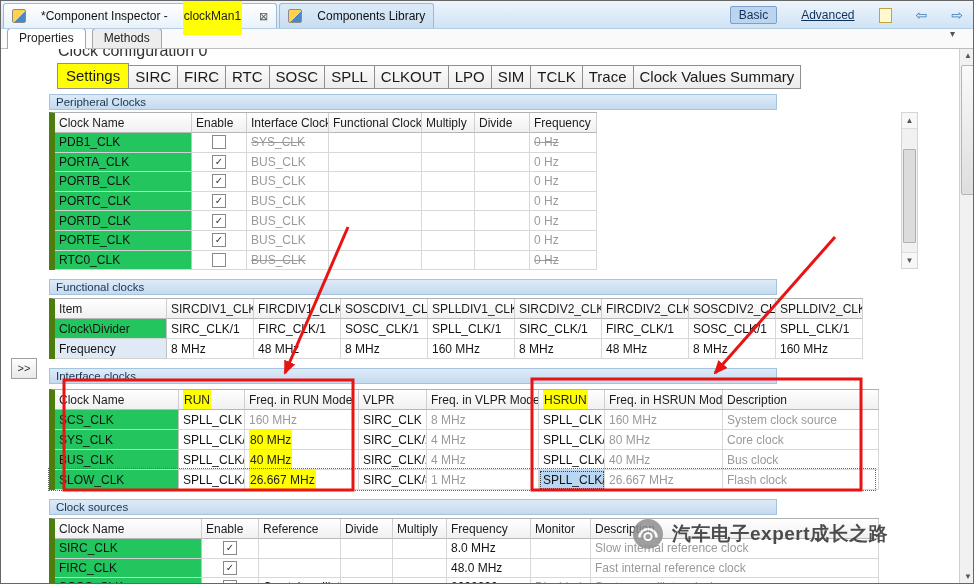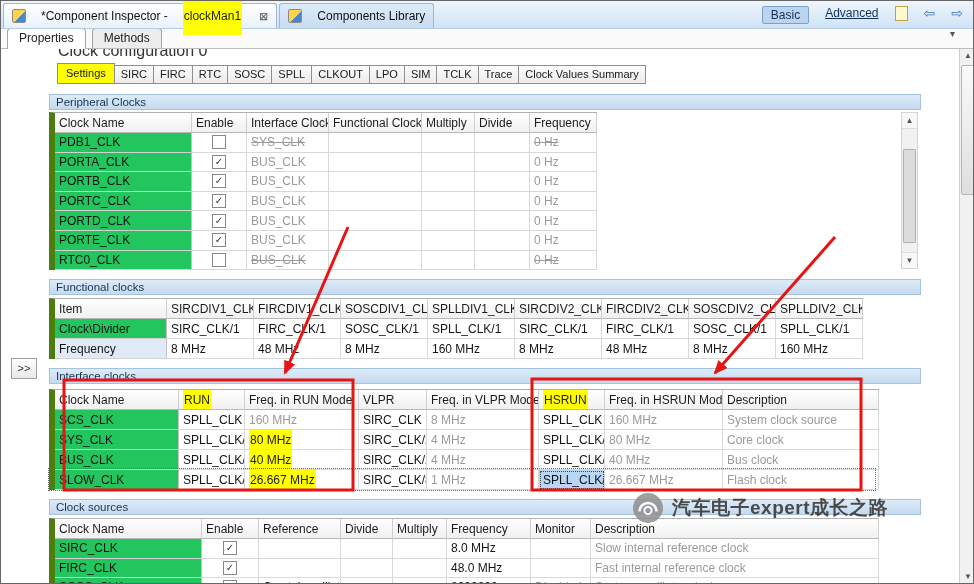--- a/index.html
+++ b/index.html
@@ -5,41 +5,41 @@
   html,body{margin:0;padding:0;background:#fff;}
   .stage{position:relative;width:974px;height:584px;background:#fff;font-family:"Liberation Sans",sans-serif;overflow:hidden;border:1px solid #666;box-sizing:border-box;}
 
   
   .tbar{position:absolute;left:0;top:0;right:0;height:27px;background:linear-gradient(#eef5fc,#cfe3f5);border-bottom:1px solid #b3cde5;z-index:6;display:flex;align-items:flex-end;}
   .etab{display:flex;align-items:center;gap:15px;height:24px;padding:0 8px;font-size:12px;color:#111;border:1px solid #9db9d4;border-bottom:none;border-radius:3px 3px 0 0;background:linear-gradient(#dcebf9,#c8ddf0);margin-left:2px;white-space:nowrap;}
   .etab.active{background:linear-gradient(#ffffff,#e8f2fb);}
   .hl{background:#ffff00;}
   .xicon{font-size:11px;color:#555;margin-left:2px;}
   .cicon{width:12px;height:12px;display:inline-block;background:linear-gradient(135deg,#ffd24a 55%,#4a86c8 45%);border:1px solid #8a8a8a;border-radius:2px;flex:0 0 auto;}
-  .tright{margin-left:auto;display:flex;align-items:flex-start;gap:16px;padding:0 10px 4px 0;}
+  .tright{margin-left:auto;display:flex;align-items:center;gap:24px;padding:0 10px 4px 0;}
   .basic{padding:1px 8px;background:#bcd4ee;border:1px solid #7ba0cc;border-radius:2px;color:#10305c;font-size:12px;}
   .adv{color:#10305c;font-size:12px;text-decoration:underline;}
   .navic{font-size:14px;color:#3c77b5;line-height:1;}
   .dicon{width:11px;height:13px;background:#fff9cf;border:1px solid #bfa43f;display:inline-block;}
 
   
   .pstrip{position:absolute;left:0;top:27px;right:0;height:20px;background:#fafafa;border-bottom:1px solid #bdbdbd;z-index:5;display:flex;align-items:flex-start;}
   .ptab{padding:2px 11px 3px;font-size:12px;color:#222;border:1px solid #a6a6a6;border-bottom:none;border-radius:4px 4px 0 0;background:#ededed;margin-left:6px;white-space:nowrap;}
   .ptab.active{background:#fff;margin-bottom:-1px;padding-bottom:4px;}
   .vmenu{margin-left:auto;margin-right:18px;color:#555;font-size:10px;padding-bottom:3px;}
 
   .clip-head{position:absolute;left:57px;top:41px;font-size:16px;color:#333;z-index:1;white-space:nowrap;}
 
   
   .ctabs{position:absolute;left:57px;top:62px;display:flex;align-items:flex-end;z-index:2;}
-  .ctab{border:1px solid #8f8f8f;background:linear-gradient(#fcfcfc,#ebebeb);padding:2px 6px 3px;font-size:11px;color:#1a1a1a;margin-left:-1px;white-space:nowrap;}
+  .ctab{border:1px solid #8f8f8f;background:linear-gradient(#fcfcfc,#ebebeb);padding:2px 6px 3px;font-size:15px;color:#1a1a1a;margin-left:-1px;white-space:nowrap;}
   .ctab.active{background:#ffff00;padding:3px 8px 4px;}
 
   
-  .secbar{position:absolute;left:48px;width:872px;height:16px;background:linear-gradient(#ddebf8,#c5daef);border:1px solid #a6c3de;box-sizing:border-box;font-size:11.5px;color:#17344f;line-height:14px;padding-left:6px;z-index:2;}
+  .secbar{position:absolute;left:48px;width:728px;height:16px;background:linear-gradient(#ddebf8,#c5daef);border:1px solid #a6c3de;box-sizing:border-box;font-size:11.5px;color:#17344f;line-height:14px;padding-left:6px;z-index:2;}
 
   
   .t{position:absolute;display:grid;background:#fff;border-top:1px solid #b0b0b0;border-left:6px solid #4d7c0f;z-index:2;font-size:12px;color:#141414;}
   .t>div{border-right:1px solid #d8d8d8;border-bottom:1px solid #d8d8d8;padding:0 4px;display:flex;align-items:center;white-space:nowrap;overflow:hidden;box-sizing:border-box;}
   .t>.hd{background:linear-gradient(#ffffff,#f0f0f0);border-bottom:1px solid #b8b8b8;border-right:1px solid #cfcfcf;color:#1c1c1c;}
   .t>.rl{background:#22c55e;border-right:1px solid #c2c2c2;border-bottom:1px solid #d2d2d2;}
   .t>.rlb{background:#dfeaf6;}
   .t>.cc{justify-content:center;}
   .dim{color:#9a9a9a;}
   .strike{text-decoration:line-through;}
@@ -56,21 +56,21 @@
   .mini-sb .th{position:absolute;left:1px;right:1px;top:36px;height:92px;background:#dcdcdc;border:1px solid #b0b0b0;border-radius:1px;}
   .vsb{position:absolute;left:958px;top:47px;width:16px;height:537px;background:#f1f1f1;border-left:1px solid #cfcfcf;z-index:4;}
   .vsb .sa{position:absolute;left:0;right:0;height:16px;text-align:center;font-size:8px;color:#555;line-height:16px;}
   .vsb .sa.up{top:0;}
   .vsb .sa.dn{bottom:0;}
   .vsb .th{position:absolute;left:1px;right:1px;top:17px;height:128px;background:linear-gradient(#fafafa,#dedede);border:1px solid #b5b5b5;border-radius:2px;}
 
   .expand{position:absolute;left:10px;top:357px;width:24px;height:19px;border:1px solid #a0a0a0;background:linear-gradient(#fefefe,#e9e9e9);font-size:11px;color:#333;text-align:center;line-height:18px;z-index:2;}
 
   
-  .wmark{position:absolute;left:630px;top:490px;display:flex;align-items:center;gap:7px;z-index:20;pointer-events:none;}
+  .wmark{position:absolute;left:630px;top:516px;display:flex;align-items:center;gap:7px;z-index:20;pointer-events:none;}
   .wtext{font-size:19px;font-weight:bold;color:#3a3a3a;opacity:0.9;letter-spacing:0.5px;}
   .wlogo{opacity:0.85;}
 
   .overlay{position:absolute;left:0;top:0;z-index:30;pointer-events:none;}
 </style>
 </head>
 <body>
 
 <div class="stage">
 

